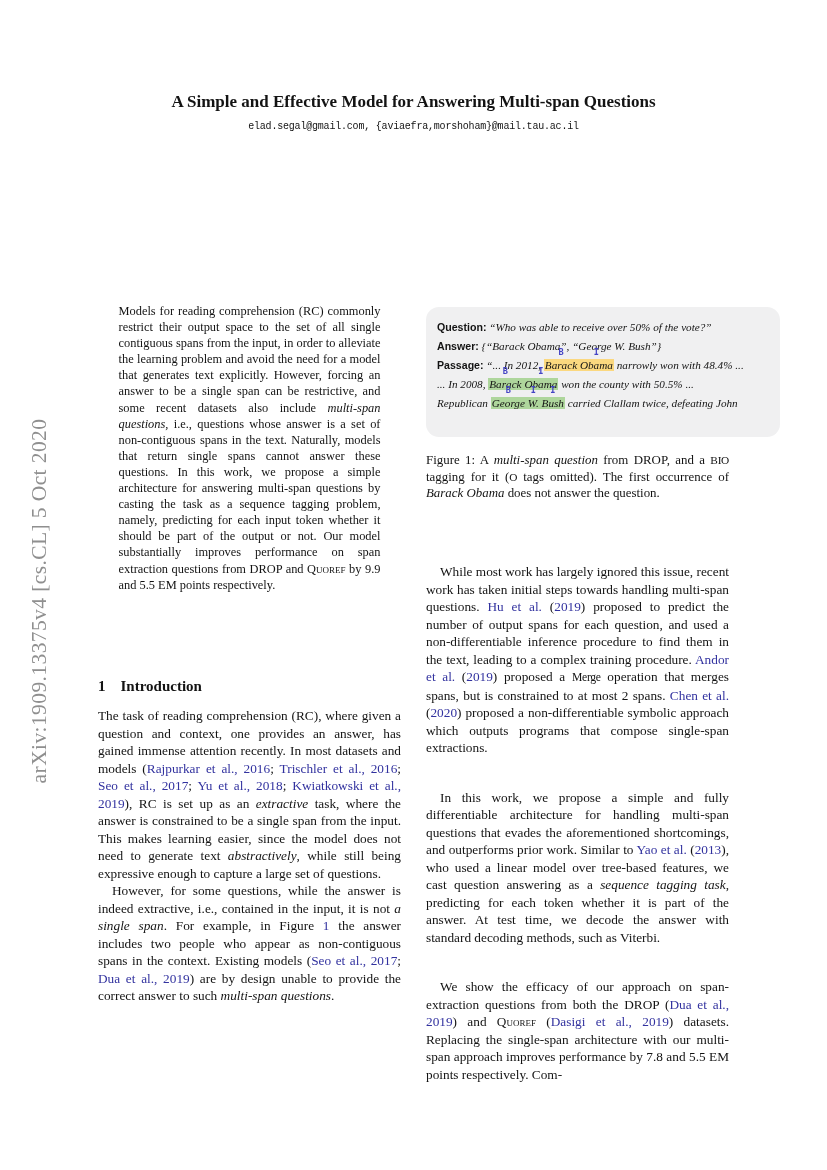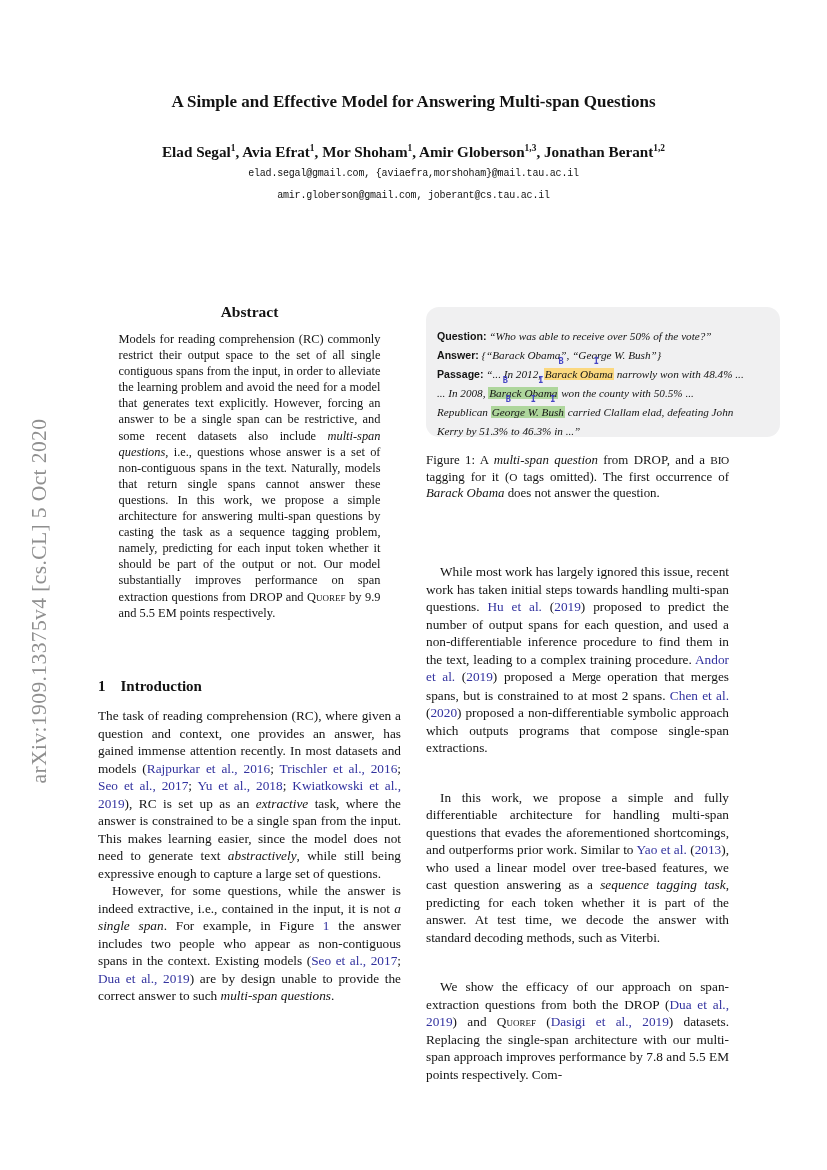--- a/index.html
+++ b/index.html
@@ -83,21 +83,21 @@
   .intro-block .body-par + .body-par{margin-top:0px;}
   
   .figure-block{
     position:absolute;left:426px;top:307px;width:303px;
   }
   .figbox{
     box-sizing:border-box;
     width:354px;height:130px;
     background:var(--box-bg);
     border-radius:13px;
-    padding:20px 9px 6px 11px;
+    padding:11px 9px 6px 11px;
   }
   .fig-line{
     font-size:11.2px;
     line-height:18.9px;
     white-space:nowrap;
   }
   .run-fl{
     font-family:"Liberation Sans", sans-serif;
     font-weight:bold;
     font-size:10.6px;
@@ -137,48 +137,44 @@
 </style>
 </head>
 <body>
 
 <div class="page">
 
   <div class="arxiv-strip">arXiv:1909.13375v4  [cs.CL]  5 Oct 2020</div>
 
   <div class="header">
     <h1 class="title">A Simple and Effective Model for Answering Multi-span Questions</h1>
-    <div class="authors"><span class="run-p">Elad Segal</span><span class="run-sup">1</span><span class="run-p">, Avia Efrat</span><span class="run-sup">1</span><span class="run-p">, Mor Shoham</span><span class="run-sup">1</span><span class="run-p">, Amir Globerson</span><span class="run-sup">1,3</span><span class="run-p">, Jonathan Berant</span><span class="run-sup">1,2</span></div>
     <div class="emails">
       <div>elad.segal@gmail.com, {aviaefra,morshoham}@mail.tau.ac.il</div>
-      <div>amir.globerson@gmail.com, joberant@cs.tau.ac.il</div>
     </div>
   </div>
 
   <div class="abs-block">
-    <div class="abstract-heading">Abstract</div>
     <div class="abstract-body"><span class="run-p">Models for reading comprehension (RC) commonly restrict their output space to the set of all single contiguous spans from the input, in order to alleviate the learning problem and avoid the need for a model that generates text explicitly. However, forcing an answer to be a single span can be restrictive, and some recent datasets also include </span><span class="run-i">multi-span questions</span><span class="run-p">, i.e., questions whose answer is a set of non-contiguous spans in the text. Naturally, models that return single spans cannot answer these questions. In this work, we propose a simple architecture for answering multi-span questions by casting the task as a sequence tagging problem, namely, predicting for each input token whether it should be part of the output or not. Our model substantially improves performance on span extraction questions from DROP and </span><span class="run-sc">Quoref</span><span class="run-p"> by 9.9 and 5.5 EM points respectively.</span></div>
   </div>
 
   <div class="intro-block">
     <h2 class="section-heading">
       <span class="sec-num">1</span><span>Introduction</span>
     </h2>
     <p class="body-par"><span class="run-p">The task of reading comprehension (RC), where given a question and context, one provides an answer, has gained immense attention recently. In most datasets and models (</span><span class="run-c">Rajpurkar et al., 2016</span><span class="run-p">; </span><span class="run-c">Trischler et al., 2016</span><span class="run-p">; </span><span class="run-c">Seo et al., 2017</span><span class="run-p">; </span><span class="run-c">Yu et al., 2018</span><span class="run-p">; </span><span class="run-c">Kwiatkowski et al., 2019</span><span class="run-p">), RC is set up as an </span><span class="run-i">extractive</span><span class="run-p"> task, where the answer is constrained to be a single span from the input. This makes learning easier, since the model does not need to generate text </span><span class="run-i">abstractively</span><span class="run-p">, while still being expressive enough to capture a large set of questions.</span></p>
     <p class="body-par indent"><span class="run-p">However, for some questions, while the answer is indeed extractive, i.e., contained in the input, it is not </span><span class="run-i">a single span</span><span class="run-p">. For example, in Figure </span><span class="run-c">1</span><span class="run-p"> the answer includes two people who appear as non-contiguous spans in the context. Existing models (</span><span class="run-c">Seo et al., 2017</span><span class="run-p">; </span><span class="run-c">Dua et al., 2019</span><span class="run-p">) are by design unable to provide the correct answer to such </span><span class="run-i">multi-span questions</span><span class="run-p">.</span></p>
   </div>
 
   <div class="figure-block">
     <div class="figbox">
       <div class="fig-line"><span class="run-fl">Question:</span><span class="run-p"> </span><span class="run-qi">“Who was able to receive over 50% of the vote?”</span></div>
       <div class="fig-line"><span class="run-fl">Answer:</span><span class="run-p"> </span><span class="run-qi">{“Barack Obama”, “George W. Bush”}</span></div>
       <div class="fig-line"><span class="run-fl">Passage:</span><span class="run-p"> </span><span class="run-qi">“... In 2012, </span><span class="hl hl-yellow"><span class="tagged-word"><span class="bio-tag">B</span>Barack</span> <span class="tagged-word"><span class="bio-tag">I</span>Obama</span></span><span class="run-qi"> narrowly won with 48.4% ...</span></div>
       <div class="fig-line"><span class="run-qi">... In 2008, </span><span class="hl hl-green"><span class="tagged-word"><span class="bio-tag">B</span>Barack</span> <span class="tagged-word"><span class="bio-tag">I</span>Obama</span></span><span class="run-qi"> won the county with 50.5% ...</span></div>
-      <div class="fig-line"><span class="run-qi">Republican </span><span class="hl hl-green"><span class="tagged-word"><span class="bio-tag">B</span>George</span> <span class="tagged-word"><span class="bio-tag">I</span>W.</span> <span class="tagged-word"><span class="bio-tag">I</span>Bush</span></span><span class="run-qi"> carried Clallam elad, defeating John</span></div>
-      <div class="fig-line"><span class="run-qi">Kerry by 51.3% to 46.3% in ...”</span></div>
+      <div class="fig-line"><span class="run-qi">Republican </span><span class="hl hl-green"><span class="tagged-word"><span class="bio-tag">B</span>George</span> <span class="tagged-word"><span class="bio-tag">I</span>W.</span> <span class="tagged-word"><span class="bio-tag">I</span>Bush</span></span><span class="run-qi"> carried Clallam twice, defeating John</span></div>
     </div>
     <div class="fig-caption"><span class="run-p">Figure 1: A </span><span class="run-i">multi-span question</span><span class="run-p"> from DROP, and a </span><span class="run-m">BIO</span><span class="run-p"> tagging for it (</span><span class="run-m">O</span><span class="run-p"> tags omitted). The first occurrence of </span><span class="run-i">Barack Obama</span><span class="run-p"> does not answer the question.</span></div>
   </div>
 
   <div class="right-text">
     <p class="body-par"><span class="run-p">While most work has largely ignored this issue, recent work has taken initial steps towards handling multi-span questions. </span><span class="run-c">Hu et al.</span><span class="run-p"> (</span><span class="run-c">2019</span><span class="run-p">) proposed to predict the number of output spans for each question, and used a non-differentiable inference procedure to find them in the text, leading to a complex training procedure. </span><span class="run-c">Andor et al.</span><span class="run-p"> (</span><span class="run-c">2019</span><span class="run-p">) proposed a </span><span class="run-m">Merge</span><span class="run-p"> operation that merges spans, but is constrained to at most 2 spans. </span><span class="run-c">Chen et al.</span><span class="run-p"> (</span><span class="run-c">2020</span><span class="run-p">) proposed a non-differentiable symbolic approach which outputs programs that compose single-span extractions.</span></p>
     <p class="body-par"><span class="run-p">In this work, we propose a simple and fully differentiable architecture for handling multi-span questions that evades the aforementioned shortcomings, and outperforms prior work. Similar to </span><span class="run-c">Yao et al.</span><span class="run-p"> (</span><span class="run-c">2013</span><span class="run-p">), who used a linear model over tree-based features, we cast question answering as a </span><span class="run-i">sequence tagging task</span><span class="run-p">, predicting for each token whether it is part of the answer. At test time, we decode the answer with standard decoding methods, such as Viterbi.</span></p>
     <p class="body-par"><span class="run-p">We show the efficacy of our approach on span-extraction questions from both the DROP (</span><span class="run-c">Dua et al., 2019</span><span class="run-p">) and </span><span class="run-sc">Quoref</span><span class="run-p"> (</span><span class="run-c">Dasigi et al., 2019</span><span class="run-p">) datasets. Replacing the single-span architecture with our multi-span approach improves performance by 7.8 and 5.5 EM points respectively. Com-</span></p>
   </div>
 

